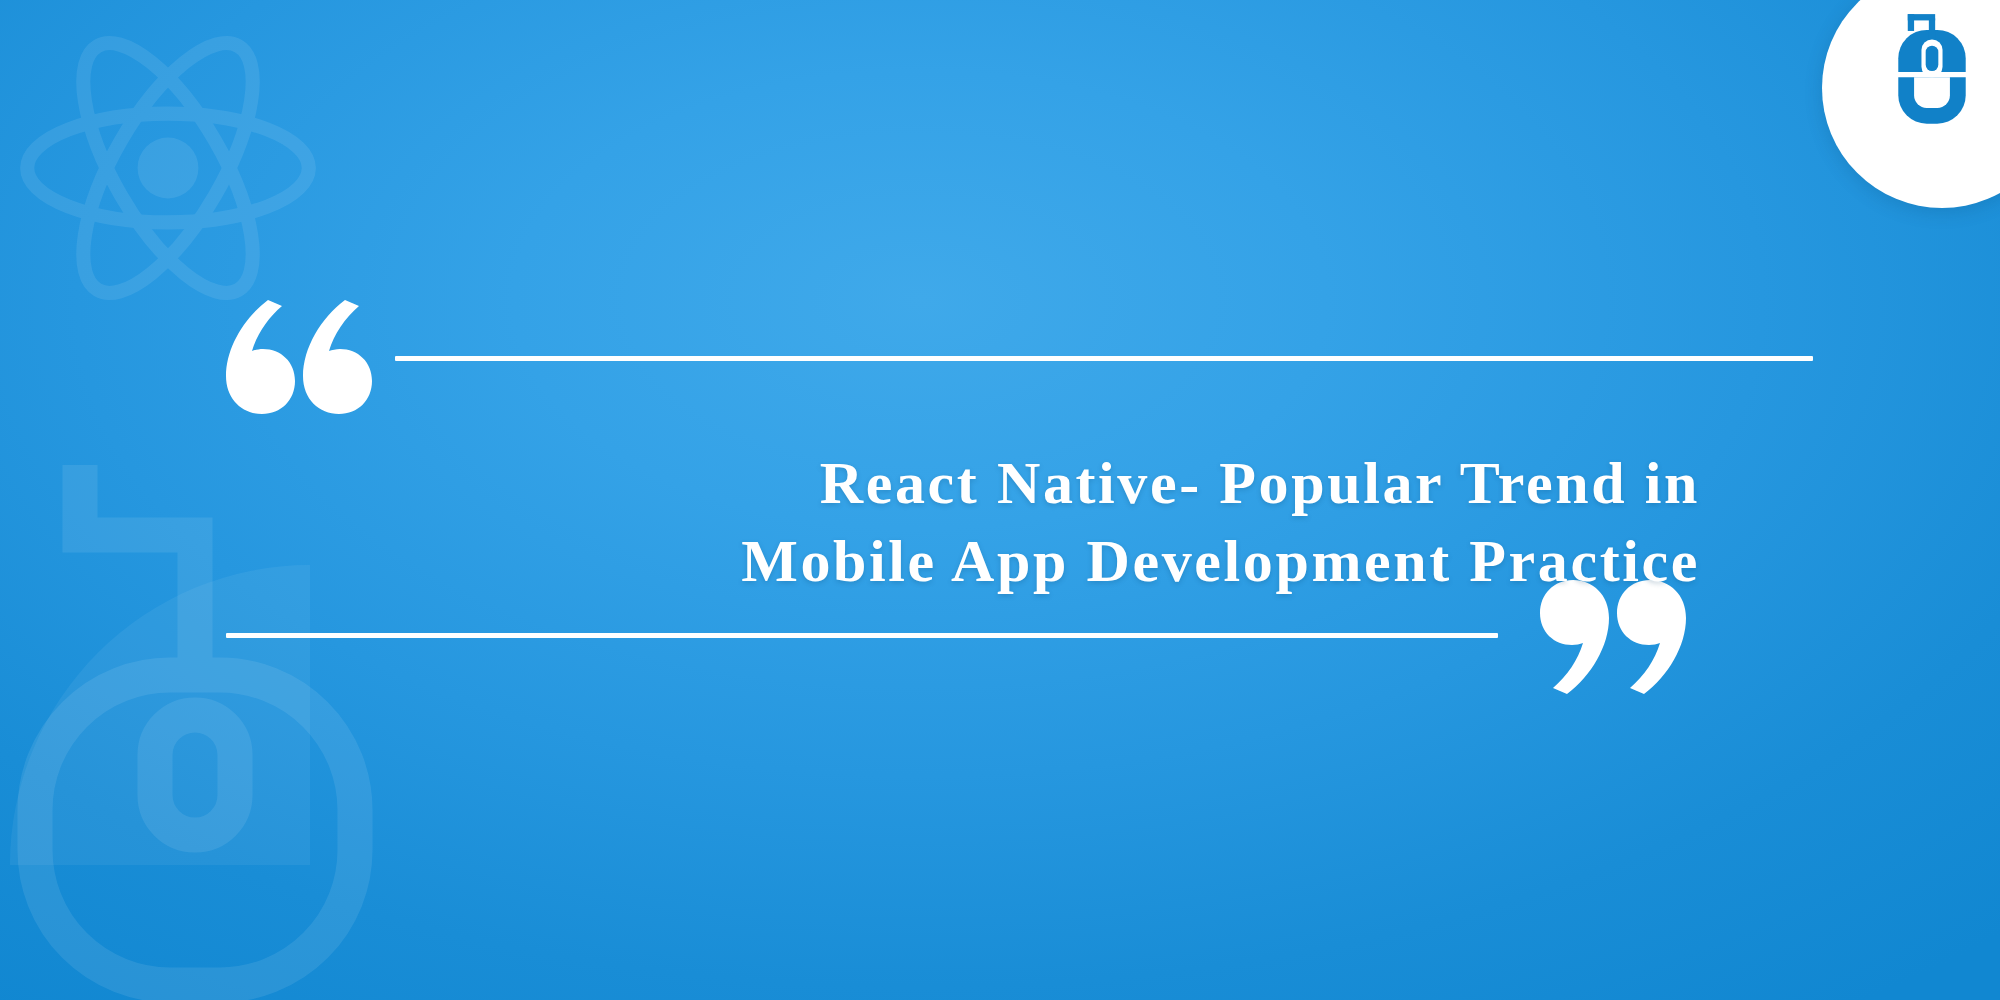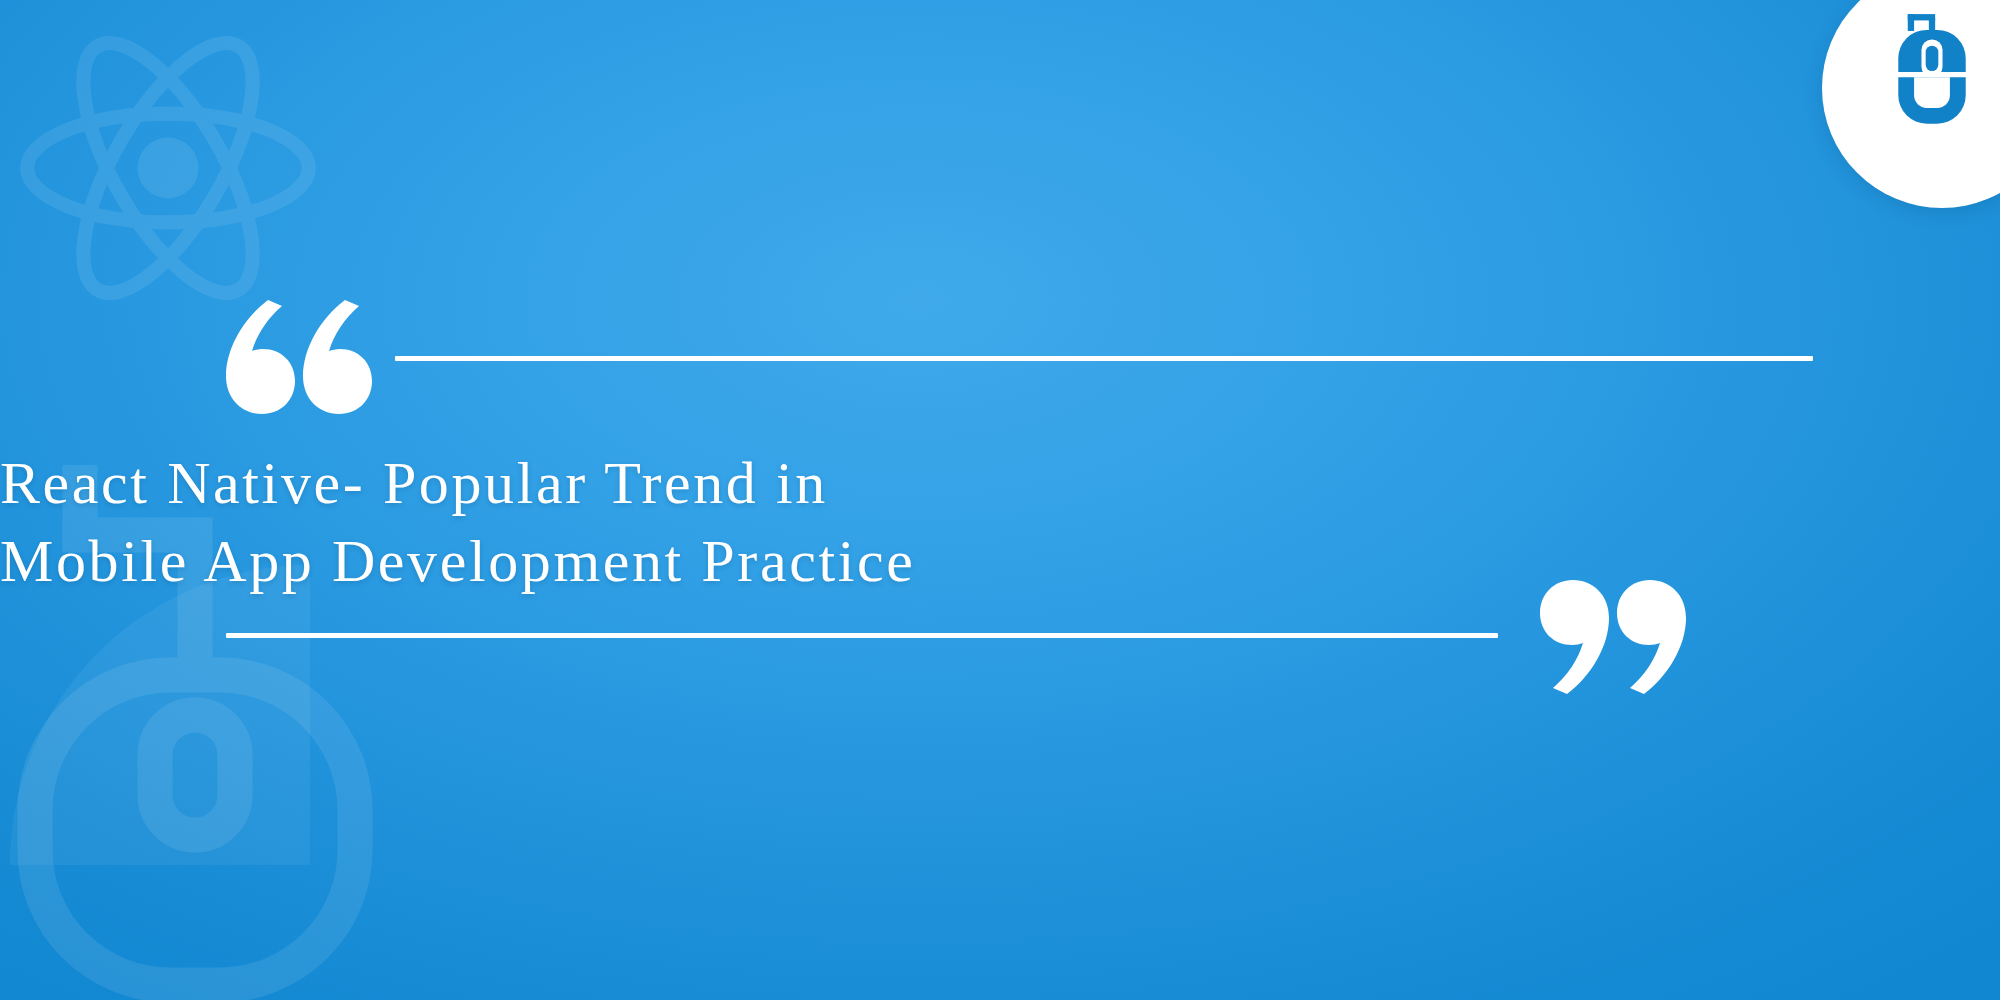--- a/index.html
+++ b/index.html
@@ -86,23 +86,23 @@
   }
   #rule-top { left: 395px; top: 356px; width: 1418px; }
   #rule-bottom { left: 226px; top: 633px; width: 1272px; }
 
   
   #banner-title {
     position: absolute;
     left: 0;
     top: 404px;
     width: 1700px;
-    text-align: left;
+    text-align: right;
     color: #ffffff;
-    font-weight: 400;
+    font-weight: 700;
     font-size: 60px;
     line-height: 78px;
     letter-spacing: 2.6px;
     text-shadow: 0 2px 5px rgba(7, 64, 106, 0.22);
     white-space: pre-line;
   }
 </style>
 </head>
 <body>
 

